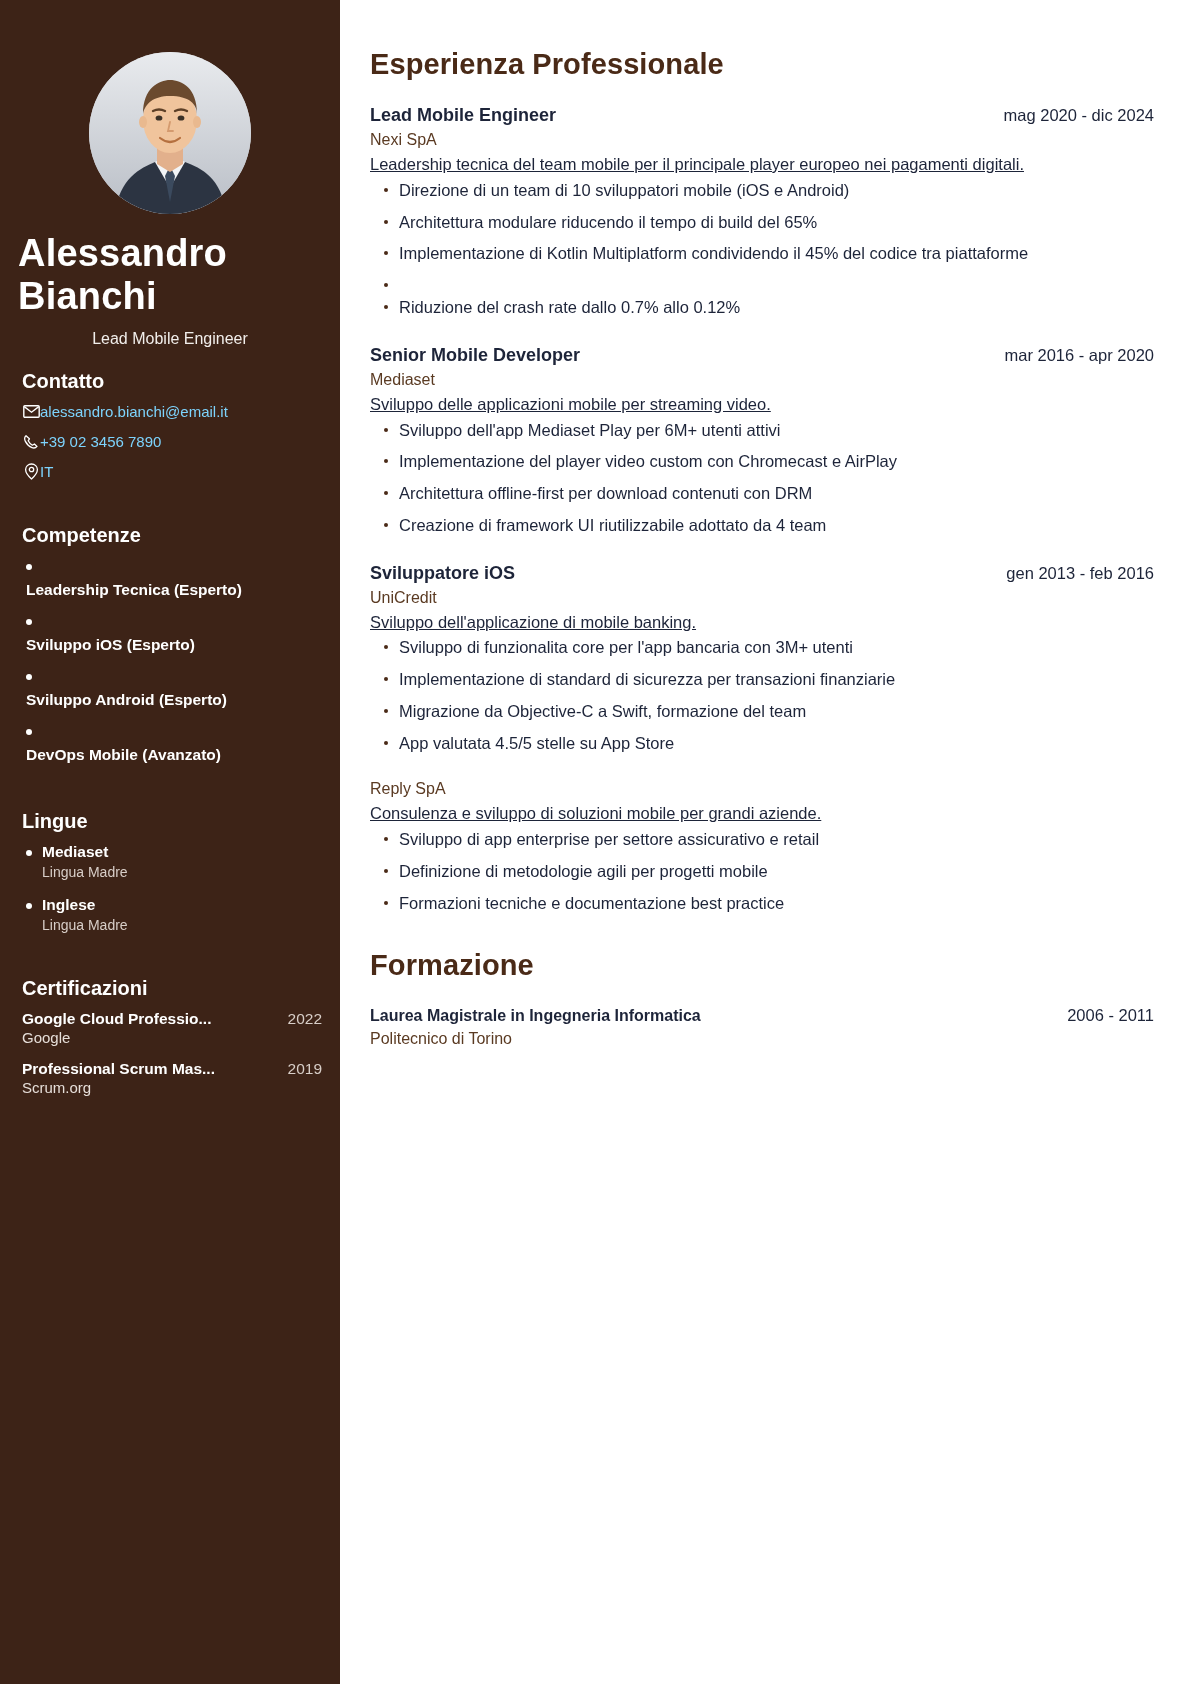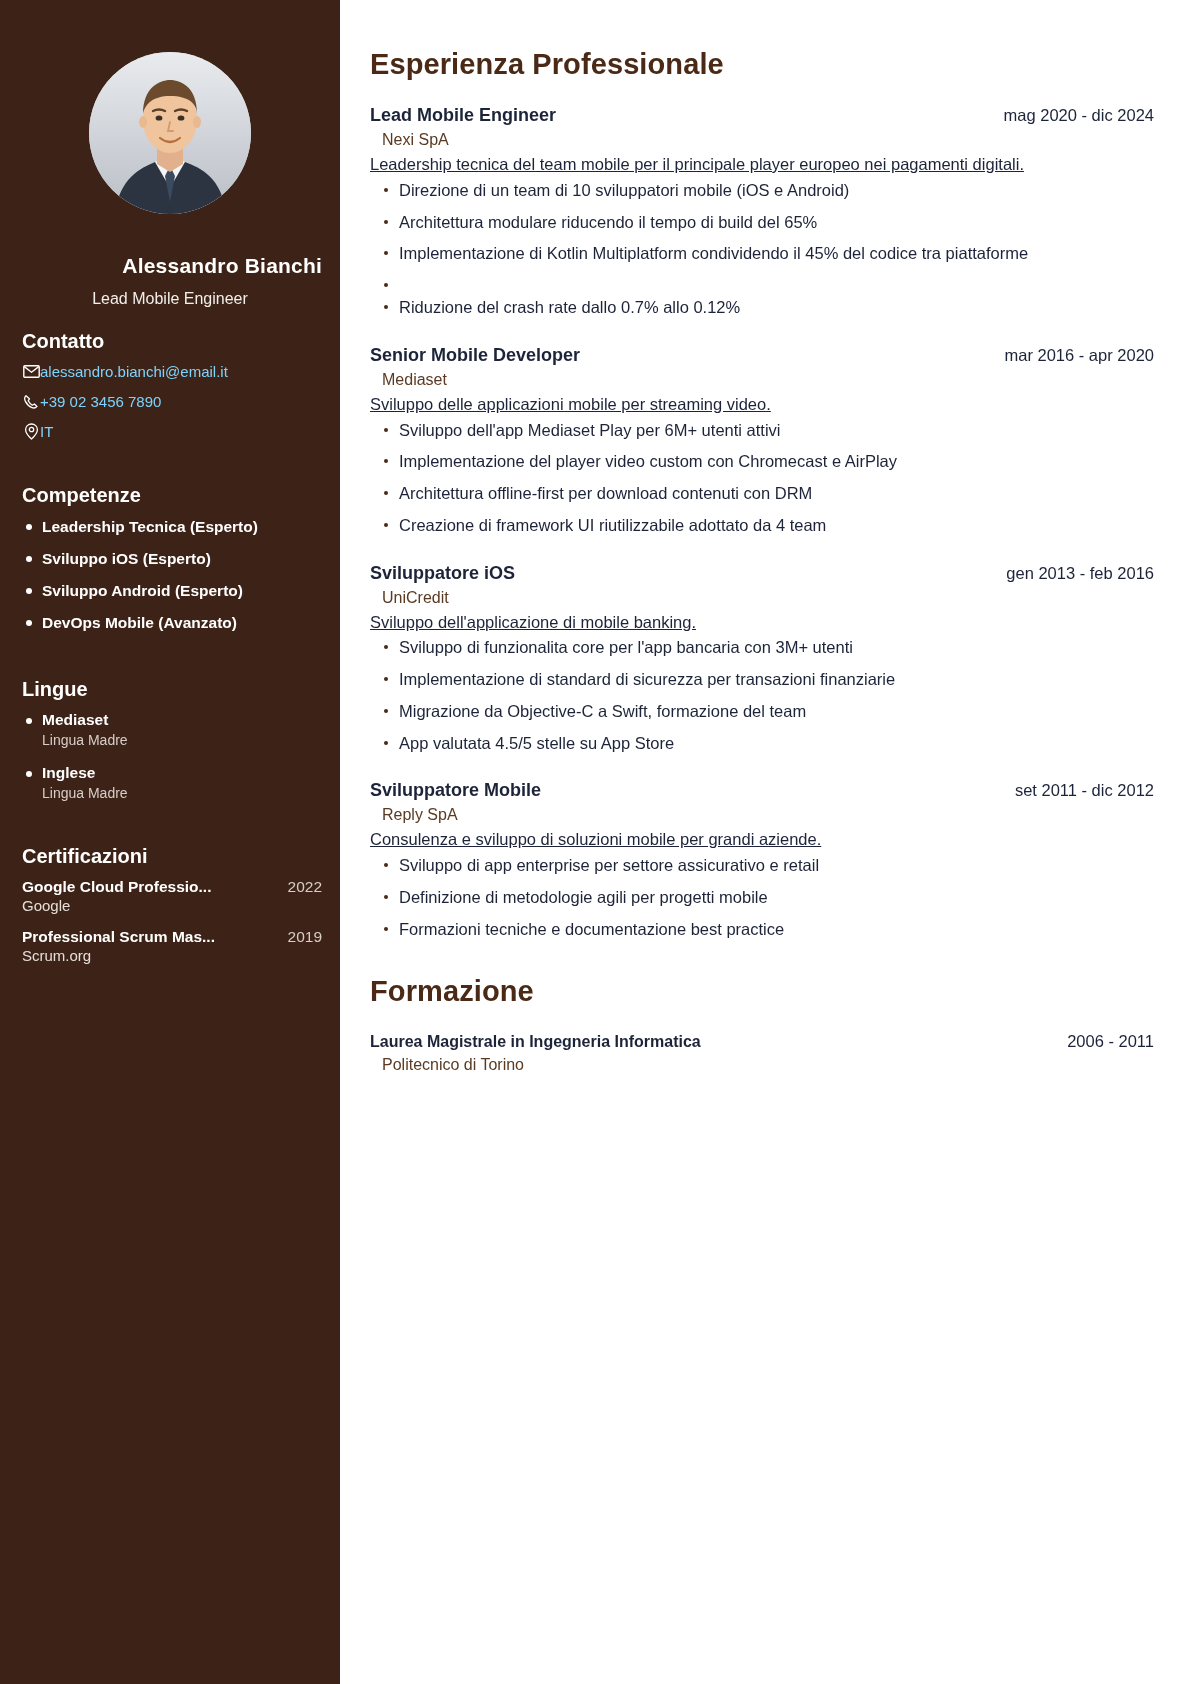--- a/index.html
+++ b/index.html
@@ -41,24 +41,24 @@
     height: 162px;
     border-radius: 50%;
     overflow: hidden;
     background: #c9ccd1;
     position: relative;
   }
 
   .photo svg { display: block; width: 100%; height: 100%; }
 
   .full-name {
-    text-align: right;
-    font-size: 21px;
-    font-weight: bold;
-    margin-top: 40px;
+    text-align: left;
+    font-size: 38px;
+    font-weight: bold;
+    margin-top: 18px;
     letter-spacing: 0.2px;
     color: #ffffff;
   }
 
   .job-title {
     text-align: center;
     font-size: 16px;
     margin-top: 12px;
     color: #f2eeeb;
     font-weight: normal;
@@ -96,20 +96,21 @@
   .bullet-item {
     display: flex;
     align-items: flex-start;
     gap: 10px;
     font-size: 15.5px;
     font-weight: bold;
     color: #ffffff;
     margin-bottom: 12px;
     padding-left: 8px;
     line-height: 1.3;
+    flex-direction: column;
   }
 
   .dot {
     width: 6px;
     height: 6px;
     min-width: 6px;
     border-radius: 50%;
     background: #ffffff;
     margin-top: 7px;
   }
@@ -195,21 +196,20 @@
     font-size: 16.5px;
     color: #1d2439;
     white-space: nowrap;
     font-weight: normal;
   }
 
   .entry-company {
     font-size: 16px;
     color: #5a3a22;
     margin-top: 5px;
-    margin-left: 12px;
   }
 
   .entry-desc {
     font-size: 16.5px;
     color: #1d2439;
     margin-top: 4px;
     line-height: 1.38;
     text-decoration: underline;
   }
 
@@ -456,24 +456,20 @@
             <span>Migrazione da Objective-C a Swift, formazione del team</span>
           </li>
         <li>
             <span class="sq"></span>
             <span>App valutata 4.5/5 stelle su App Store</span>
           </li>
       </ul>
     </section>
 
     <section class="entry">
-      <div class="entry-head">
-        <span class="entry-role">Sviluppatore Mobile</span>
-        <span class="entry-dates">set 2011 - dic 2012</span>
-      </div>
       <div class="entry-company">Reply SpA</div>
       <div class="entry-desc">Consulenza e sviluppo di soluzioni mobile per grandi aziende.</div>
       <ul class="achievements">
         <li>
             <span class="sq"></span>
             <span>Sviluppo di app enterprise per settore assicurativo e retail</span>
           </li>
         <li>
             <span class="sq"></span>
             <span>Definizione di metodologie agili per progetti mobile</span>

